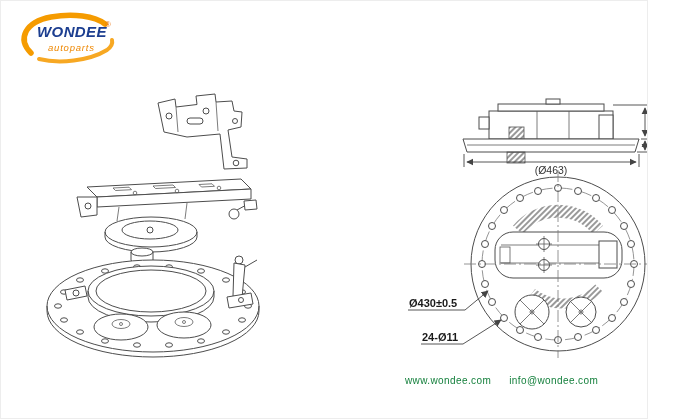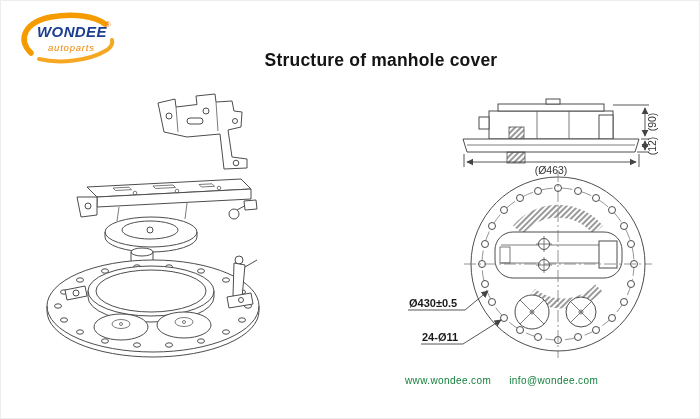--- a/index.html
+++ b/index.html
@@ -1,16 +1,16 @@
 <!DOCTYPE html>
 <html><head>
 <meta charset="utf-8">
 <style>
   body{margin:0;background:#fff}
-  .canvas{position:relative;width:700px;height:419px;background:#fff;overflow:hidden;
+  .canvas{position:relative;width:648px;height:419px;background:#fff;overflow:hidden;
           font-family:"Liberation Sans",sans-serif;border:1px solid #ededed;box-sizing:border-box}
   .logo{position:absolute;left:14px;top:8px;width:108px;height:58px}
   .logo svg{position:absolute;inset:0}
   .logo .brand{position:absolute;left:22px;top:14px;font-size:15px;font-weight:bold;font-style:italic;
                color:#1C3E90;letter-spacing:.4px}
   .logo .reg{position:absolute;left:90px;top:11px;font-size:8px;color:#E87511}
   .logo .sub{position:absolute;left:33px;top:33px;font-size:9.5px;font-style:italic;font-weight:normal;
              color:#EE8700;letter-spacing:.8px}
   .title{position:absolute;left:380px;top:49px;transform:translateX(-50%);margin:0;
          font-size:17.5px;font-weight:700;color:#141414;white-space:nowrap;letter-spacing:.2px}
@@ -33,21 +33,20 @@
   <div class="logo">
     <svg viewBox="0 0 108 58">
       <path d="M 16 44 C 2 30 10 13 36 8 C 58 4 80 7 90 15" stroke="#F59B00" stroke-width="5.5" fill="none" stroke-linecap="round"></path>
       <path d="M 24 50 C 44 55 74 52 92 41 C 96 38 98 35 97 31" stroke="#F7A823" stroke-width="4" fill="none" stroke-linecap="round"></path>
     </svg>
     <span class="brand">WONDEE</span>
     <span class="reg">®</span>
     <span class="sub">autoparts</span>
   </div>
 
-  <h1 class="title">Structure of manhole cover</h1>
 
   <svg class="art" width="700" height="419" viewBox="0 0 700 419">
     <defs>
       <pattern id="hatch" patternUnits="userSpaceOnUse" width="4" height="4" patternTransform="rotate(45)">
         <line x1="1" y1="0" x2="1" y2="4" stroke="#555" stroke-width="1.2"></line>
       </pattern>
       <marker id="arr" viewBox="0 0 10 10" refX="9" refY="5" markerWidth="8" markerHeight="8" orient="auto-start-reverse">
         <path d="M0,0 L10,5 L0,10 Z" fill="#444"></path>
       </marker>
     </defs>

